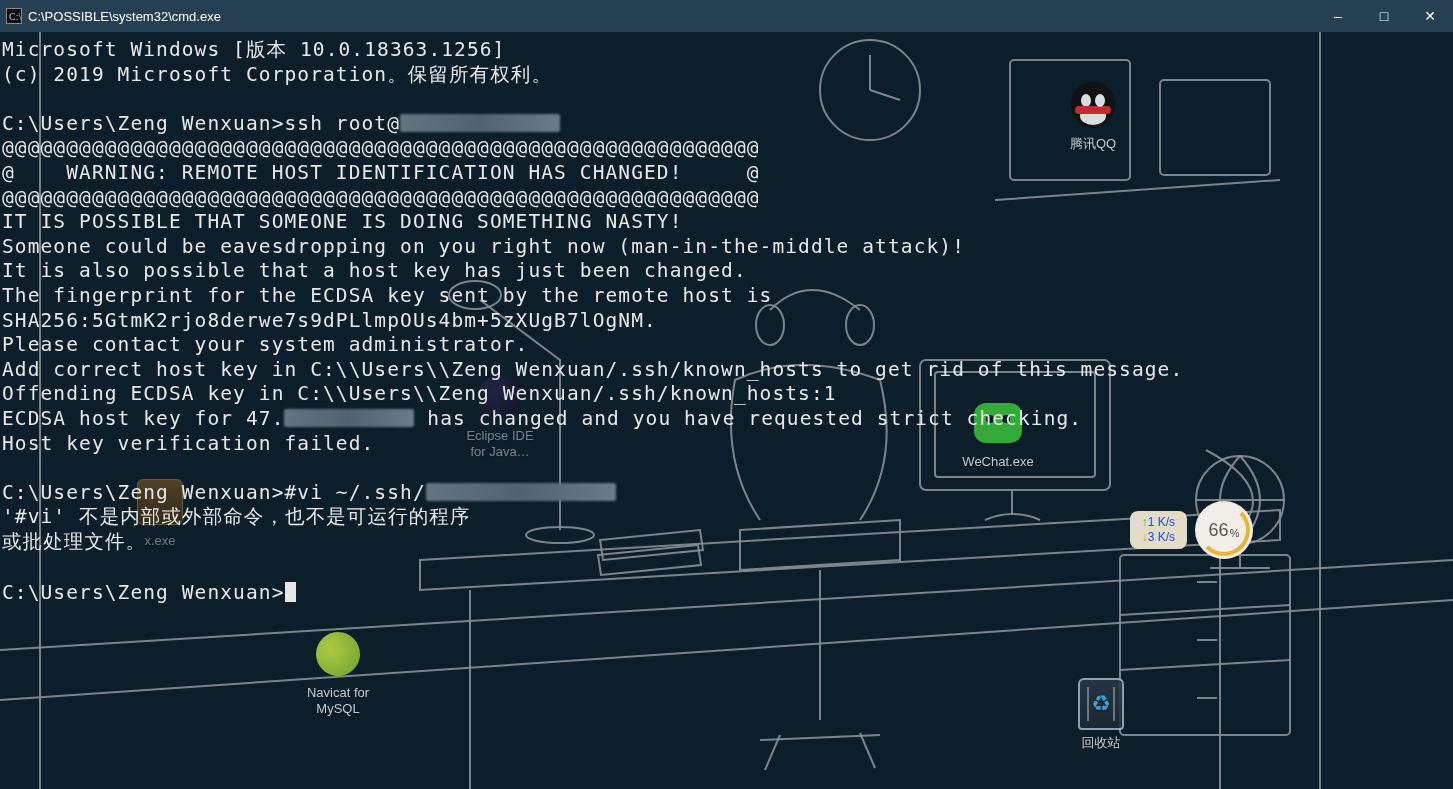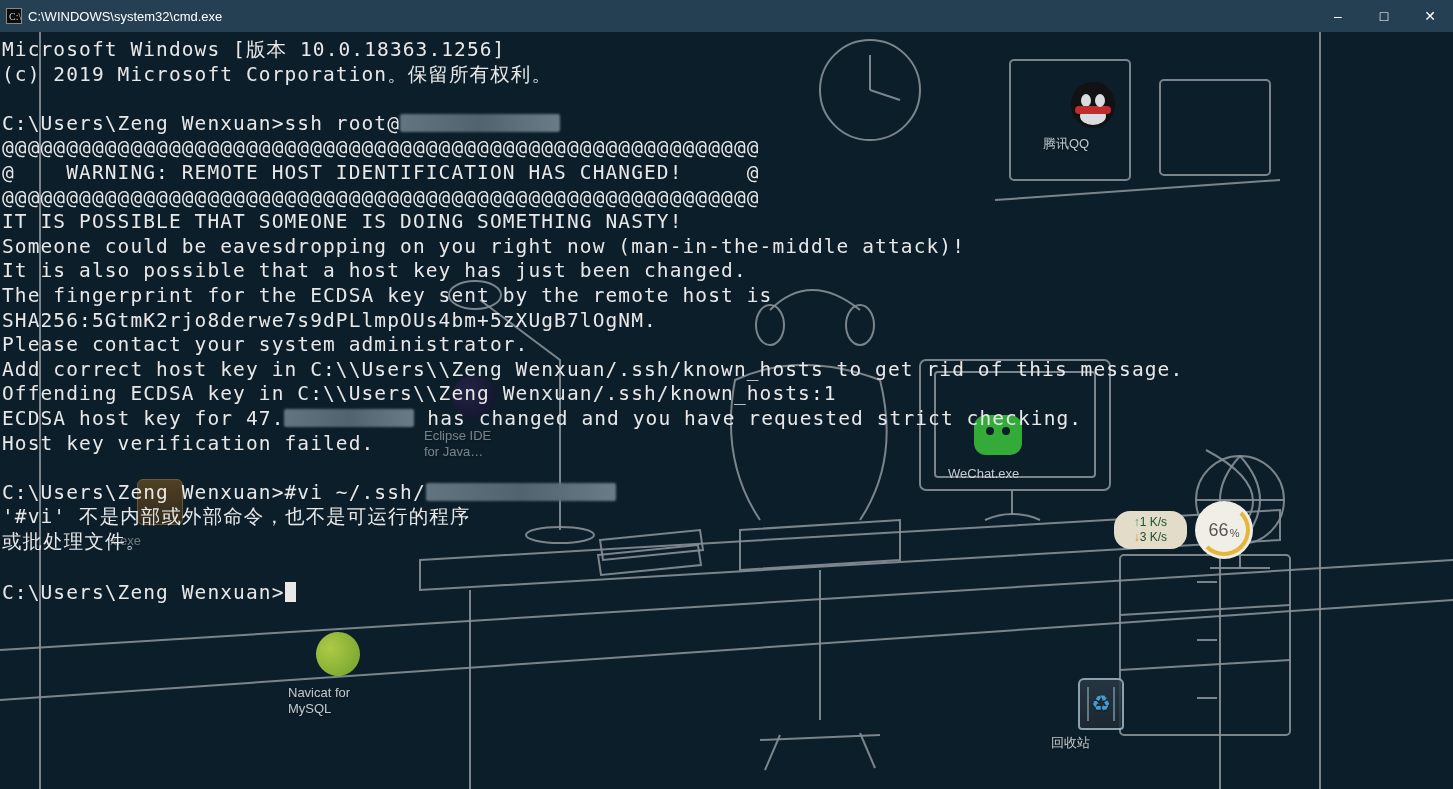--- a/index.html
+++ b/index.html
@@ -4,41 +4,41 @@
 <style>
   html,body{margin:0;padding:0;width:1453px;height:789px;overflow:hidden;font-family:"Segoe UI",Arial,sans-serif;}
   body{background:#0c1e2a;}
 
   
   #bg{position:absolute;inset:0;pointer-events:none;opacity:.50;}
   #bg svg{width:100%;height:100%;display:block;}
   #bg line,#bg rect,#bg circle,#bg path,#bg ellipse{stroke:#fff;fill:none;stroke-width:2;stroke-opacity:.9;}
 
   
-  .desk-icon{position:absolute;width:100px;text-align:left;color:#dfe6ea;font-size:13px;line-height:16px;text-shadow:0 1px 2px rgba(0,0,0,.6);opacity:.85;}
+  .desk-icon{position:absolute;width:100px;text-align:center;color:#dfe6ea;font-size:13px;line-height:16px;text-shadow:0 1px 2px rgba(0,0,0,.6);opacity:.85;}
   .desk-icon .glyph{width:60px;height:54px;margin:0 auto 4px auto;display:flex;align-items:center;justify-content:center;}
   .desk-icon .label{display:block;}
   .qq-body{width:44px;height:46px;border-radius:48% 48% 50% 50%;background:#111;position:relative;}
   .qq-body::before,.qq-body::after{content:"";position:absolute;top:12px;width:10px;height:13px;border-radius:50%;background:#fff;}
   .qq-body::before{left:10px;} .qq-body::after{right:10px;}
   .qq-belly{position:absolute;bottom:3px;left:9px;width:26px;height:18px;border-radius:50%;background:#fff;}
   .qq-scarf{position:absolute;top:24px;left:4px;width:36px;height:8px;border-radius:6px;background:#e03030;}
   .wechat-bub{width:48px;height:40px;border-radius:12px;background:#3cc43c;position:relative;}
   .wechat-bub::before,.wechat-bub::after{content:"";position:absolute;top:12px;width:8px;height:8px;border-radius:50%;background:#0c1e2a;}
   .wechat-bub::before{left:12px;} .wechat-bub::after{right:12px;}
   .trash-can{width:42px;height:48px;border:2px solid #9fb8c8;border-radius:6px 6px 4px 4px;background:linear-gradient(#2b3944,#1e2a33);position:relative;}
   .trash-can::before{content:"";position:absolute;left:7px;right:7px;top:7px;bottom:7px;border-left:2px solid #6f8a9b;border-right:2px solid #6f8a9b;}
   .recycle-sym{position:absolute;inset:0;display:flex;align-items:center;justify-content:center;color:#4db2f0;font-size:22px;}
   .nav-leaf{width:44px;height:44px;border-radius:50%;background:radial-gradient(circle at 35% 35%,#cbe84a,#7fb82e);transform:rotate(-10deg);}
   .eclipse-ball{width:44px;height:44px;border-radius:50%;background:radial-gradient(circle at 35% 35%,#3a2a5c,#120a24);}
   .generic-box{width:44px;height:44px;border-radius:6px;background:linear-gradient(#a56a1e,#5f3a0b);border:1px solid #d8a24a;}
 
   
   .net-widget{position:absolute;right:200px;bottom:230px;display:flex;align-items:center;gap:8px;}
-  .net-rates{background:#e3dcc8;border-radius:16px;padding:4px 20px;font-size:12px;color:#14532d;line-height:15px;}
+  .net-rates{background:#e3dcc8;border-radius:8px;padding:4px 12px;font-size:12px;color:#1d4ed8;line-height:15px;}
   .net-rates span{display:block;white-space:nowrap;}
   .net-rates .up::before{content:"\2191 ";color:#3aa26a;}
   .net-rates .dn::before{content:"\2193 ";color:#e08a2a;}
   .mem-gauge{width:58px;height:58px;border-radius:50%;background:#f0eee7;display:flex;align-items:center;justify-content:center;font-size:18px;color:#555;position:relative;text-align:right;}
   .mem-gauge::before{content:"";position:absolute;inset:3px;border-radius:50%;border:4px solid #e6b63b;border-top-color:transparent;border-left-color:transparent;}
   .mem-gauge small{font-size:11px;margin-left:1px;margin-top:5px;}
 
   
   .window{position:absolute;inset:0;display:flex;flex-direction:column;background:transparent;}
   .title-bar{height:32px;background:#244052;display:flex;align-items:center;color:#fff;font-size:13px;user-select:none;}
@@ -119,42 +119,42 @@
 
 <div class="desk-icon" style="right:310px;top:78px;">
   <div class="glyph">
       <div class="qq-body">
         <div class="qq-belly"></div>
         <div class="qq-scarf"></div>
       </div>
     </div>
   <span class="label">腾讯QQ</span>
 </div>
-<div class="desk-icon" style="right:405px;top:408px;">
+<div class="desk-icon" style="right:405px;top:396px;">
   <div class="glyph">
       <div class="wechat-bub"></div>
     </div>
   <span class="label">WeChat.exe</span>
 </div>
 <div class="desk-icon" style="right:302px;bottom:38px;">
   <div class="glyph">
       <div class="trash-can">
         <div class="recycle-sym">♻</div>
       </div>
     </div>
   <span class="label">回收站</span>
 </div>
 <div class="desk-icon" style="left:288px;bottom:72px;">
   <div class="glyph">
       <div class="nav-leaf"></div>
     </div>
   <span class="label" style="white-space:pre-line;">Navicat for
 MySQL</span>
 </div>
-<div class="desk-icon" style="left:424px;top:370px;opacity:.5;">
+<div class="desk-icon" style="left:450px;top:370px;opacity:.5;">
   <div class="glyph">
       <div class="eclipse-ball"></div>
     </div>
   <span class="label" style="white-space:pre-line;">Eclipse IDE
 for Java…</span>
 </div>
 <div class="desk-icon" style="left:110px;top:475px;opacity:.45;">
   <div class="glyph">
       <div class="generic-box"></div>
     </div>
@@ -173,21 +173,21 @@
 </div>
 
 <div class="window">
   <div class="title-bar">
     <div class="appicon">
       <svg viewBox="0 0 16 16">
           <rect x="0.5" y="0.5" width="15" height="15" fill="#0b0b0b" stroke="#888"></rect>
           <text x="3" y="12" font-size="10" fill="#ccc" font-family="Consolas">C:\</text>
         </svg>
     </div>
-    <div>C:\WINDOWS\system32\cmd.exe</div>
+    <div>C:\POSSIBLE\system32\cmd.exe</div>
     <div class="sys">
       <div>–</div>
       <div>□</div>
       <div class="close">✕</div>
     </div>
   </div>
 
   <div class="terminal" id="terminal"><div>Microsoft Windows [版本 10.0.18363.1256]</div><div>(c) 2019 Microsoft Corporation。保留所有权利。</div><div>&nbsp;</div><div>C:\Users\Zeng Wenxuan&gt;ssh root@<span class="blur-chunk w1"></span></div><div>@@@@@@@@@@@@@@@@@@@@@@@@@@@@@@@@@@@@@@@@@@@@@@@@@@@@@@@@@@@</div><div>@    WARNING: REMOTE HOST IDENTIFICATION HAS CHANGED!     @</div><div>@@@@@@@@@@@@@@@@@@@@@@@@@@@@@@@@@@@@@@@@@@@@@@@@@@@@@@@@@@@</div><div>IT IS POSSIBLE THAT SOMEONE IS DOING SOMETHING NASTY!</div><div>Someone could be eavesdropping on you right now (man-in-the-middle attack)!</div><div>It is also possible that a host key has just been changed.</div><div>The fingerprint for the ECDSA key sent by the remote host is</div><div>SHA256:5GtmK2rjo8derwe7s9dPLlmpOUs4bm+5zXUgB7lOgNM.</div><div>Please contact your system administrator.</div><div>Add correct host key in C:\\Users\\Zeng Wenxuan/.ssh/known_hosts to get rid of this message.</div><div>Offending ECDSA key in C:\\Users\\Zeng Wenxuan/.ssh/known_hosts:1</div><div>ECDSA host key for 47.<span class="blur-chunk w2"></span> has changed and you have requested strict checking.</div><div>Host key verification failed.</div><div>&nbsp;</div><div>C:\Users\Zeng Wenxuan&gt;#vi ~/.ssh/<span class="blur-chunk w3"></span></div><div>'#vi' 不是内部或外部命令，也不是可运行的程序</div><div>或批处理文件。</div><div>&nbsp;</div><div>C:\Users\Zeng Wenxuan&gt;<span class="cursor"></span></div></div>
 </div>
 

